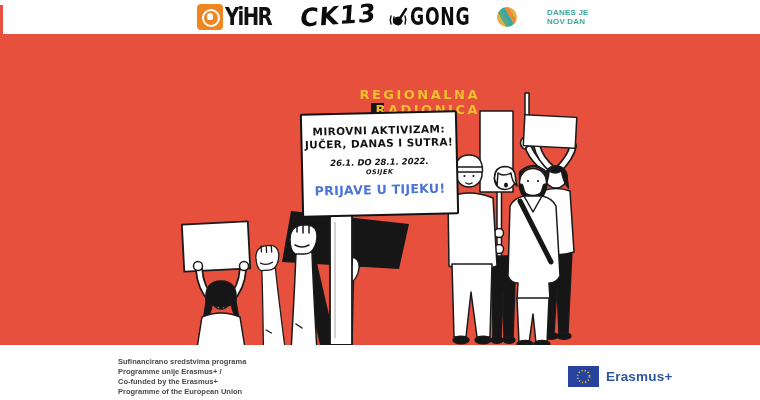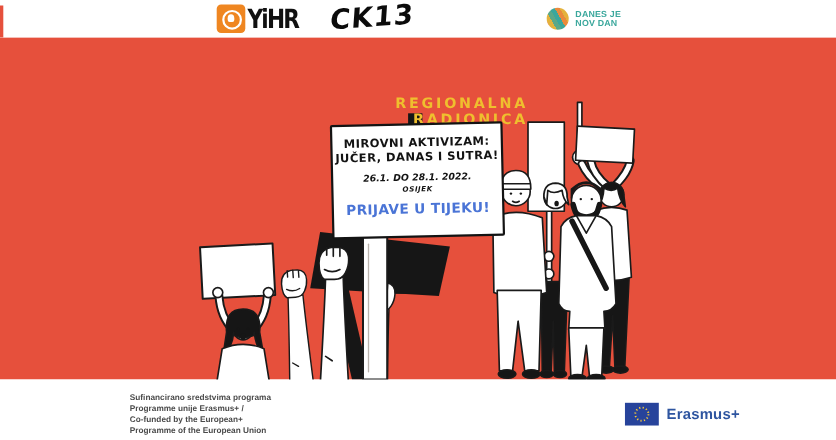--- a/index.html
+++ b/index.html
@@ -14,21 +14,21 @@
   .yihr-ring{position:absolute;left:5px;top:5px;width:14px;height:14px;border:2px solid #fff;border-radius:50%;}
   .yihr-dot{position:absolute;left:10px;top:9px;width:6px;height:7px;background:#fff;border-radius:50% 50% 30% 30%;}
   .yihr-text{font-family:"DejaVu Sans",sans-serif;font-weight:900;font-size:24px;color:#111;
              letter-spacing:-2px;transform:scaleX(.82);transform-origin:left center;margin-left:2px;}
   .logo-ck13{left:300px;top:1px;}
   .ck13-text{font-family:"DejaVu Sans",sans-serif;font-weight:900;font-size:25px;color:#0b0b0b;
              transform:rotate(-4deg) skewX(-8deg);letter-spacing:1px;}
   .logo-gong{left:388px;top:3px;}
   .gong-text{font-family:"DejaVu Sans",sans-serif;font-weight:900;font-size:24px;color:#0b0b0b;
              transform:scaleX(.72);transform-origin:left center;letter-spacing:1px;margin-left:-2px;}
-  .logo-danes{left:497px;top:7px;}
+  .logo-danes{left:497px;top:7px;gap:24px;}
   .danes-mark{width:20px;height:20px;border-radius:50%;
       background:repeating-linear-gradient(60deg,#E98A3C 0 4px,#E4B23C 4px 8px,#5BA888 8px 12px,#3AA79C 12px 16px);}
   .danes-text{margin-left:6px;font-size:8px;line-height:9px;font-weight:800;color:#3AA79C;letter-spacing:.2px;}
   
   .hero{position:absolute;left:0;top:34px;width:760px;height:311px;background:#E6503C;z-index:0;}
   .kicker{position:absolute;left:296px;top:87px;width:184px;text-align:right;z-index:2;
           font-family:"DejaVu Sans",sans-serif;font-weight:800;font-size:13px;letter-spacing:2.5px;color:#EFBF2E;}
   .illustration{position:absolute;left:0;top:0;z-index:1;pointer-events:none;}
   .sign{position:absolute;left:301px;top:112px;width:153px;height:100px;background:#fff;
         border:2.5px solid #131313;border-radius:2px;transform:rotate(-1.3deg);text-align:center;z-index:2;}
@@ -56,20 +56,32 @@
     <div class="logo logo-yihr">
       <span class="yihr-mark">
         <span class="yihr-ring"></span>
           <span class="yihr-dot"></span>
       </span>
       <span class="yihr-text">YiHR</span>
     </div>
     <div class="logo logo-ck13">
       <span class="ck13-text">CK13</span>
     </div>
+    <div class="logo logo-gong">
+      <svg width="24" height="26" viewBox="0 0 24 26">
+        <g stroke="#0b0b0b" fill="none" stroke-linecap="round">
+          <circle cx="10" cy="17" r="4" fill="#0b0b0b"></circle>
+          <line x1="12.5" y1="13.5" x2="18" y2="5" stroke-width="2.5"></line>
+          <path d="M3 12 Q1.5 16 3 20" stroke-width="1.4"></path>
+          <path d="M6 13 Q5 16 6 19" stroke-width="1.4"></path>
+          <path d="M17 12 Q18.5 16 17 20" stroke-width="1.4"></path>
+        </g>
+      </svg>
+      <span class="gong-text">GONG</span>
+    </div>
     <div class="logo logo-danes">
       <span class="danes-mark"></span>
       <span class="danes-text">
         <span style="display:block;">DANES JE</span>
         <span style="display:block;">NOV DAN</span>
       </span>
     </div>
   </div>
   <div class="edge-accent"></div>
 
@@ -191,21 +203,21 @@
     <div class="sign-title" style="margin-top:0;">JUČER, DANAS I SUTRA!</div>
     <div class="sign-date">26.1. DO 28.1. 2022.</div>
     <div class="sign-loc">OSIJEK</div>
     <div class="sign-cta">PRIJAVE U TIJEKU!</div>
   </div>
 
   <div class="footer">
     <div class="funding">
       <span>Sufinancirano sredstvima programa</span>
       <span>Programme unije Erasmus+  /</span>
-      <span>Co-funded by the European+</span>
+      <span>Co-funded by the Erasmus+</span>
       <span>Programme of the European Union</span>
     </div>
     <div class="erasmus">
       <svg width="31" height="21" viewBox="0 0 31 21">
         <rect x="0" y="0" width="31" height="21" fill="#27439B"></rect>
         <circle cx="15.5" cy="10.5" r="6" fill="none" stroke="#F7C93B" stroke-width="1.7" stroke-dasharray="1.1 2.1"></circle>
       </svg>
       <span class="erasmus-label">Erasmus+</span>
     </div>
   </div>

